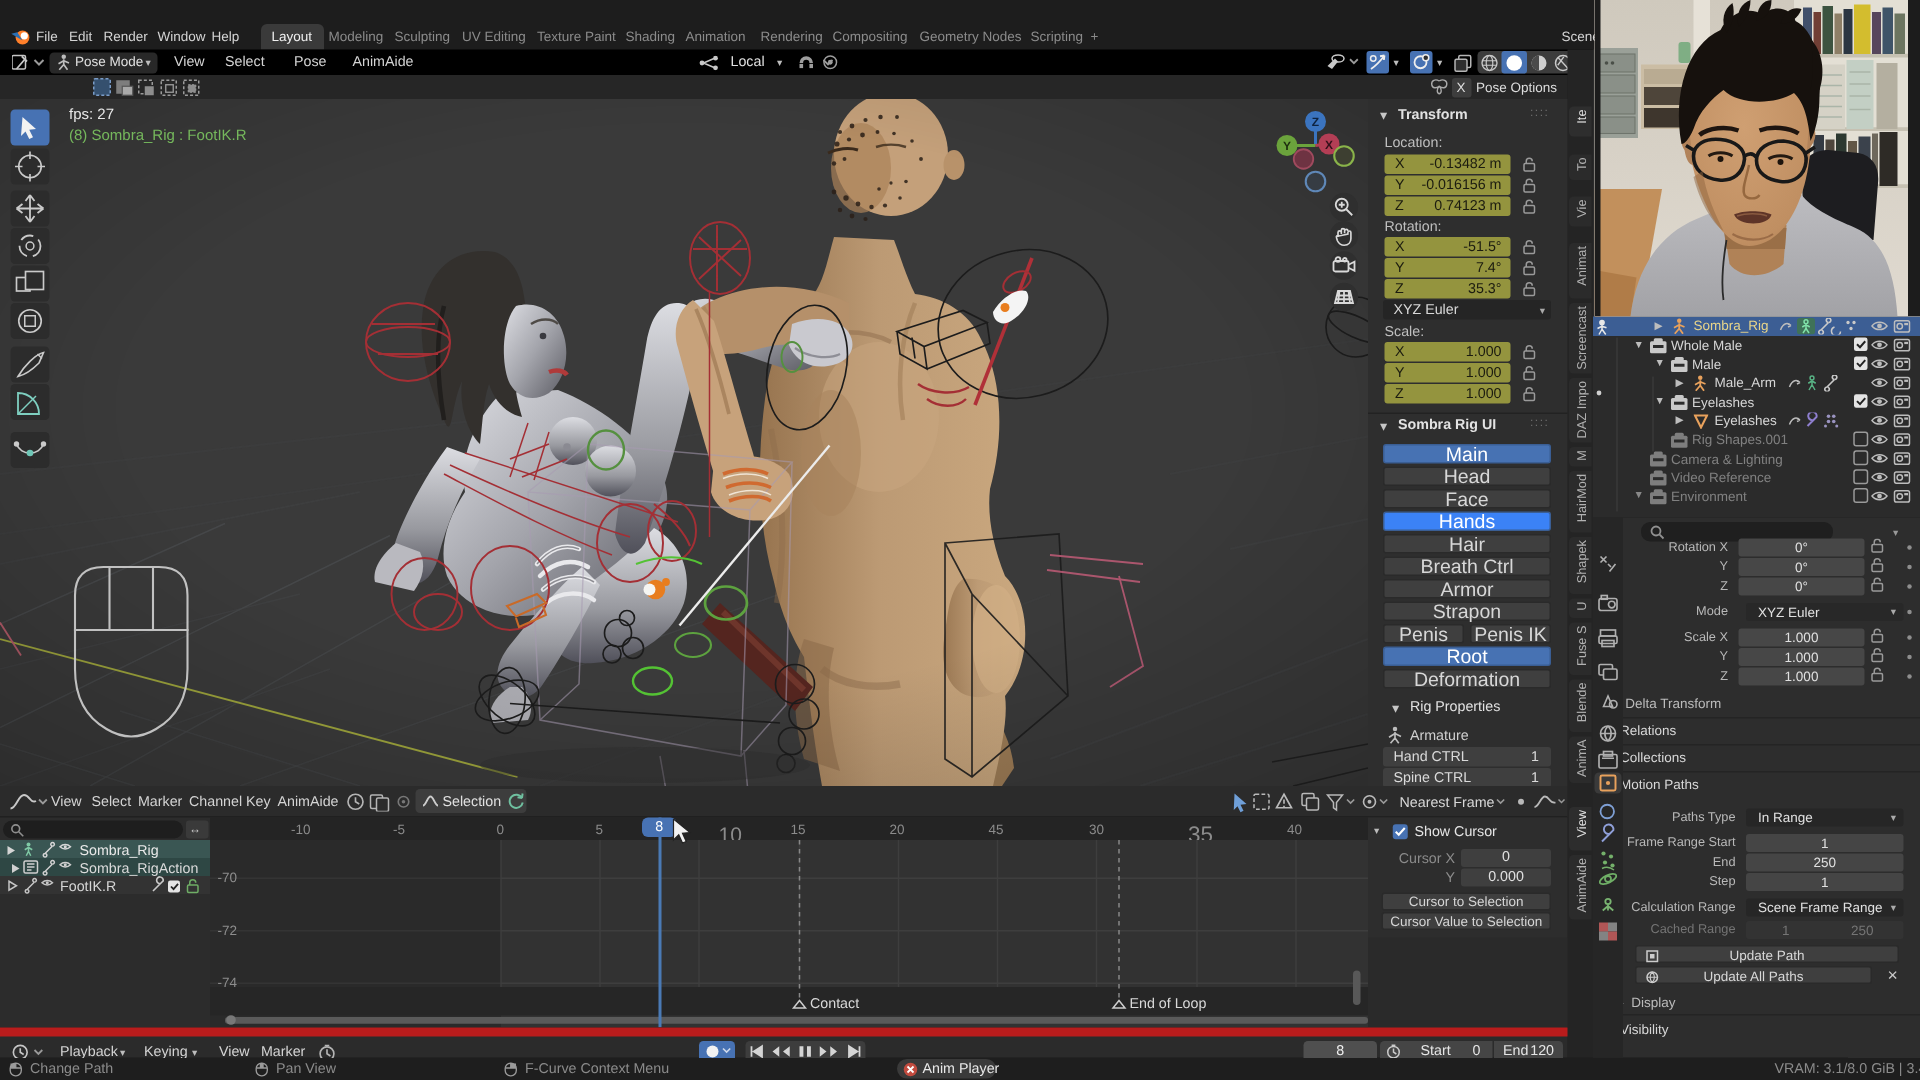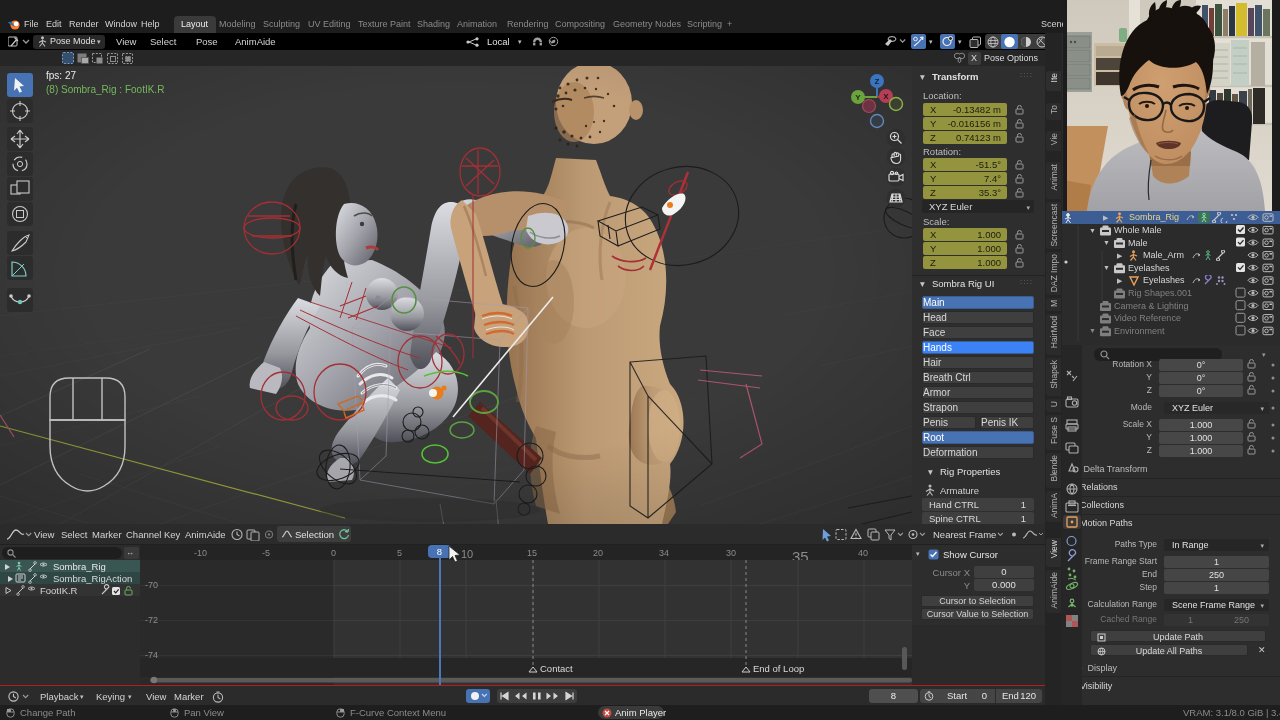--- a/index.html
+++ b/index.html
@@ -462,21 +462,21 @@
     </g>
   </svg>
   </div>
 
   <div class="abs" style="left:912px;top:66px;width:133px;height:458px;background:#2e2e2e;font-family:'Liberation Sans',sans-serif;">
     <style>
       .nfield { position:absolute; left:11px; width:84px; height:13px; background:#94943e; border-radius:2px;
         color:#1c1c10; font-size:9.5px; line-height:13px; }
       .nfield .fl { position:absolute; left:7px; } .nfield .fv { position:absolute; right:6px; }
       .nbtn { position:absolute; left:10px; width:112px; height:12.5px; background:#3f3f3f; border-radius:2px;
-        color:#d8d8d8; font-size:10px; text-align:left; line-height:12.5px; border:1px solid #2a2a2a;}
+        color:#d8d8d8; font-size:13px; text-align:center; line-height:12.5px; border:1px solid #2a2a2a;}
       .nlabel { position:absolute; color:#bfbfbf; font-size:9.5px; }
       .phdr { position:absolute; color:#e2e2e2; font-size:9.5px; }
     </style>
     <span class="phdr" style="left:8px;top:5px;color:#c6c6c6">▾</span>
       <span class="phdr" style="left:20px;top:5px;font-weight:bold">Transform</span>
     <span class="abs" style="left:108px;top:4px;color:#6e6e6e;font-size:8px;letter-spacing:1px">::::</span>
     <span class="nlabel" style="left:11px;top:24px">Location:</span>
     <div class="nfield" style="top:37px">
         <span class="fl">X</span>
         <span class="fv">-0.13482 m</span>
@@ -554,21 +554,21 @@
             <path d="M2.5 4 v-1.5 a2 2 0 0 1 4 0"></path>
           </g>
         <g transform="translate(103,192)">
             <rect x="1" y="4" width="7" height="5" rx="0.8"></rect>
             <path d="M2.5 4 v-1.5 a2 2 0 0 1 4 0"></path>
           </g>
       </g>
     </svg>
     <div class="abs" style="left:0;top:209px;width:133px;height:1px;background:#222"></div>
     <span class="phdr" style="left:8px;top:212px;color:#c6c6c6">▾</span>
-      <span class="phdr" style="left:20px;top:212px;font-weight:normal">Sombra Rig UI</span>
+      <span class="phdr" style="left:20px;top:212px;font-weight:bold">Sombra Rig UI</span>
     <span class="abs" style="left:108px;top:211px;color:#6e6e6e;font-size:8px;letter-spacing:1px">::::</span>
     <div class="nbtn" style="top:230px;background:#4772b3;border-color:#3a5e94;color:#fff">Main</div>
     <div class="nbtn" style="top:245px">Head</div>
     <div class="nbtn" style="top:260px">Face</div>
     <div class="nbtn" style="top:275px;background:#3b82f6;border-color:#3a5e94;color:#fff">Hands</div>
     <div class="nbtn" style="top:290px">Hair</div>
     <div class="nbtn" style="top:305px">Breath Ctrl</div>
     <div class="nbtn" style="top:320px">Armor</div>
     <div class="nbtn" style="top:335px">Strapon</div>
     <div class="nbtn" style="top:350px;width:54px">Penis</div>
@@ -1044,24 +1044,24 @@
         <path d="M5.5 5.5 L8.5 8.5" stroke="#8e8e8e" stroke-width="1.1"></path>
       </svg>
     <div class="abs" style="left:124px;top:23px;width:15px;height:12px;background:#3a3a3a;border-radius:2px;"></div>
     <span class="abs" style="left:126px;top:24px;color:#ccc;font-size:8px">↔</span>
 
     <div class="abs" style="left:140px;top:21px;width:905px;height:15px;background:#242424;"></div>
     <div class="abs txt dim" style="left:194px;top:24px;font-size:9px">-10</div>
     <div class="abs txt dim" style="left:262px;top:24px;font-size:9px">-5</div>
     <div class="abs txt dim" style="left:331px;top:24px;font-size:9px">0</div>
     <div class="abs txt dim" style="left:397px;top:24px;font-size:9px">5</div>
-    <div class="abs txt dim" style="left:461px;top:24px;font-size:11px">10</div>
+    <div class="abs txt dim" style="left:479px;top:24px;font-size:14px">10</div>
     <div class="abs txt dim" style="left:527px;top:24px;font-size:9px">15</div>
     <div class="abs txt dim" style="left:593px;top:24px;font-size:9px">20</div>
-    <div class="abs txt dim" style="left:659px;top:24px;font-size:9px">34</div>
+    <div class="abs txt dim" style="left:659px;top:24px;font-size:9px">45</div>
     <div class="abs txt dim" style="left:726px;top:24px;font-size:9px">30</div>
     <div class="abs txt dim" style="left:792px;top:24px;font-size:15px">35</div>
     <div class="abs txt dim" style="left:858px;top:24px;font-size:9px">40</div>
 
     <svg class="abs" style="left:140px;top:36px" width="772" height="125">
       <rect x="0" y="0" width="772" height="125" fill="#2a2a2a"></rect>
       <rect x="194" y="0" width="578" height="125" fill="#323232"></rect>
       <g stroke="#3e3e3e" stroke-width="1">
         <line x1="194" y1="0" x2="194" y2="98"></line>
           <line x1="260" y1="0" x2="260" y2="98"></line>
@@ -1172,21 +1172,21 @@
     <div class="abs" style="left:912px;top:101px;width:133px;height:60px;background:#2a2a2a;"></div>
 
     <div class="abs" style="left:439px;top:21px;width:1.6px;height:140px;background:#4a7ab5;"></div>
     <div class="abs" style="left:428px;top:21px;width:23px;height:13px;background:#4772b3;border-radius:4px;color:#fff;font-size:9.5px;text-align:center;line-height:13px;">8</div>
 
     <svg class="abs" style="left:448px;top:22px" width="14" height="18" viewBox="0 0 14 18">
       <path d="M1 0 L1 14 L4.5 10.5 L7 16 L9.5 15 L7 9.5 L12 9 Z" fill="#f2f2f2" stroke="#222" stroke-width="0.8"></path>
     </svg>
   </div>
 
-  <div class="abs" style="left:0;top:685px;width:1045px;height:20px;background:#2b2b2b;border-top:1px solid #b91c1c;padding-left:20px;">
+  <div class="abs" style="left:0;top:685px;width:1045px;height:20px;background:#2b2b2b;border-top:6px solid #b91c1c;padding-left:20px;">
     <svg class="abs" style="left:8px;top:5px" width="26" height="11" viewBox="0 0 26 11">
       <circle cx="5.5" cy="5.5" r="4.6" fill="none" stroke="#c5c5c5" stroke-width="1.1"></circle>
       <path d="M5.5 2.8 V5.5 L7.8 7" stroke="#c5c5c5" stroke-width="1.1" fill="none"></path>
       <path d="M15 4 l2.6 2.6 l2.6 -2.6" stroke="#999" stroke-width="1.2" fill="none"></path>
     </svg>
     <span class="abs txt" style="left:40px;top:5px">Playback</span>
       <span class="abs chev" style="left:80px;top:7px">▾</span>
     <span class="abs txt" style="left:96px;top:5px">Keying</span>
       <span class="abs chev" style="left:128px;top:7px">▾</span>
     <span class="abs txt" style="left:146px;top:5px">View</span>

